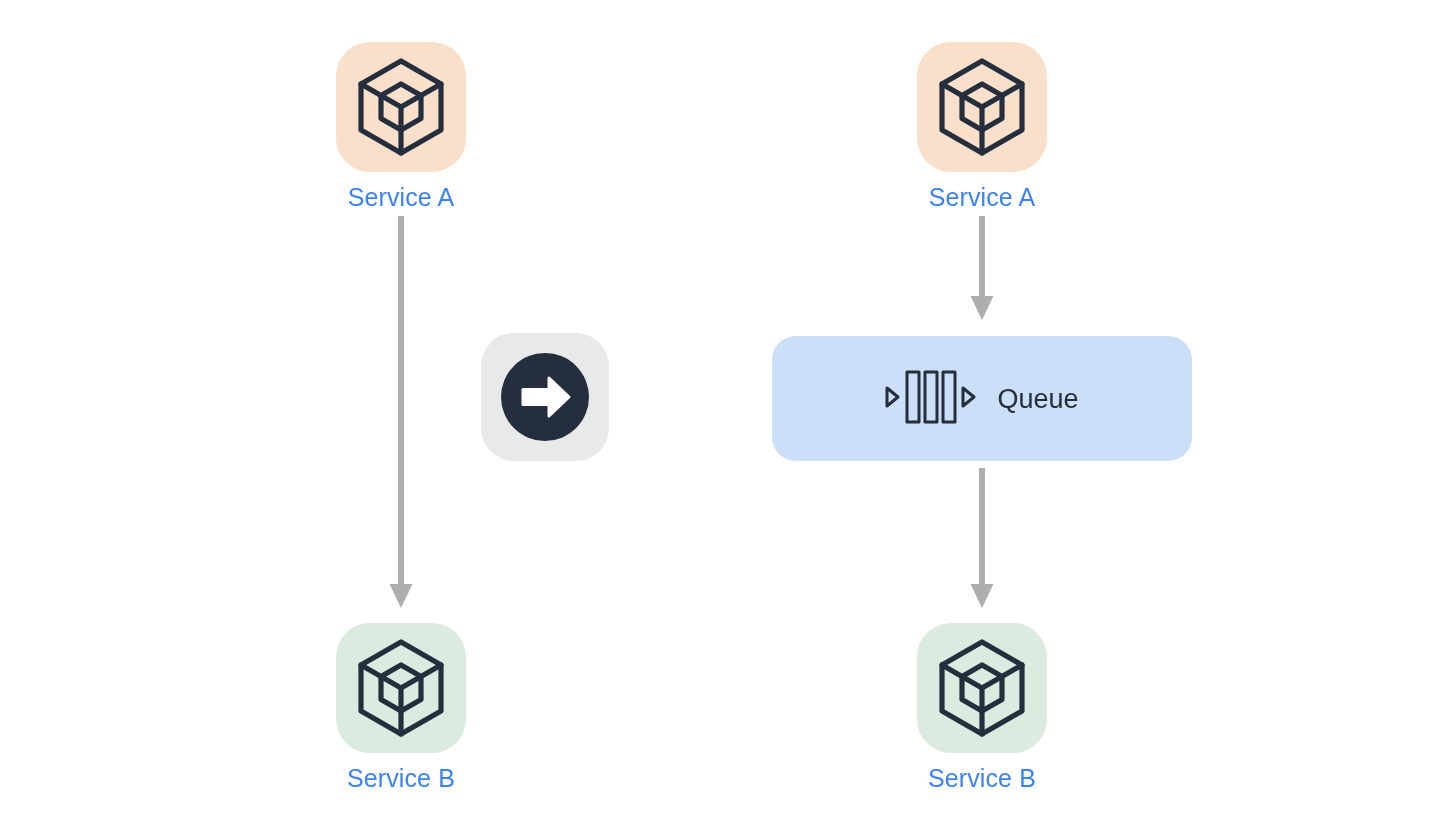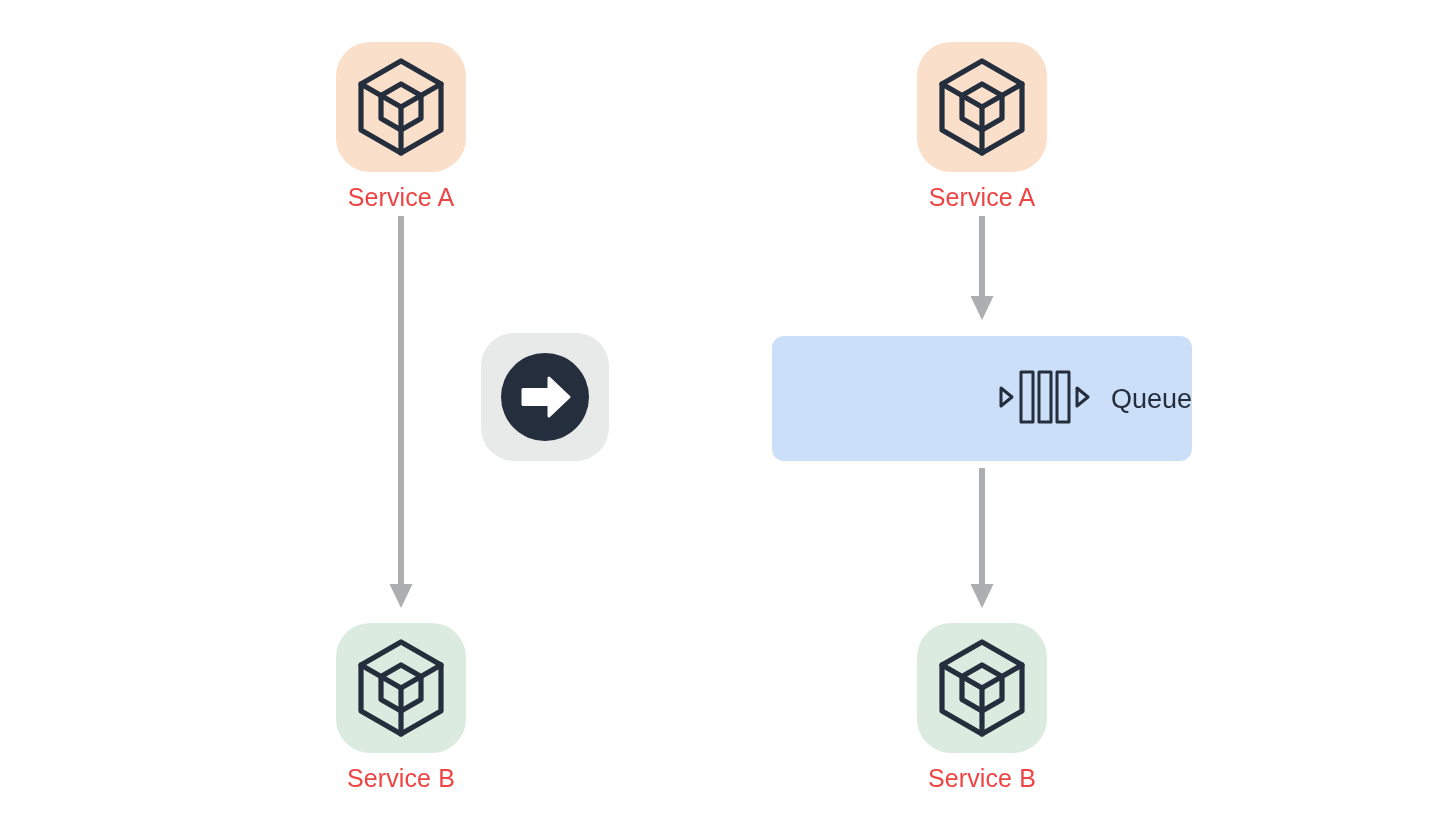--- a/index.html
+++ b/index.html
@@ -44,34 +44,34 @@
   .tile svg { display: block; }
 
   .node-label {
     position: absolute;
     left: 50%;
     transform: translateX(-50%);
     top: 140px;
     white-space: nowrap;
     font-size: 25px;
     line-height: 30px;
-    color: #ef4444;
+    color: #3b82f6;
     font-family: "Liberation Sans", sans-serif;
     letter-spacing: 0.1px;
   }
 
   
   .queue-box {
     width: 420px;
     height: 125px;
-    border-radius: 12px;
+    border-radius: 24px;
     background: #CCDFF8;
     display: flex;
     align-items: center;
-    justify-content: flex-end;
+    justify-content: center;
     gap: 20px;
     box-sizing: border-box;
   }
   .queue-label {
     font-size: 27px;
     color: #252E3D;
     line-height: 32px;
     font-family: "Liberation Sans", sans-serif;
   }
   .queue-icon { display: block; }

